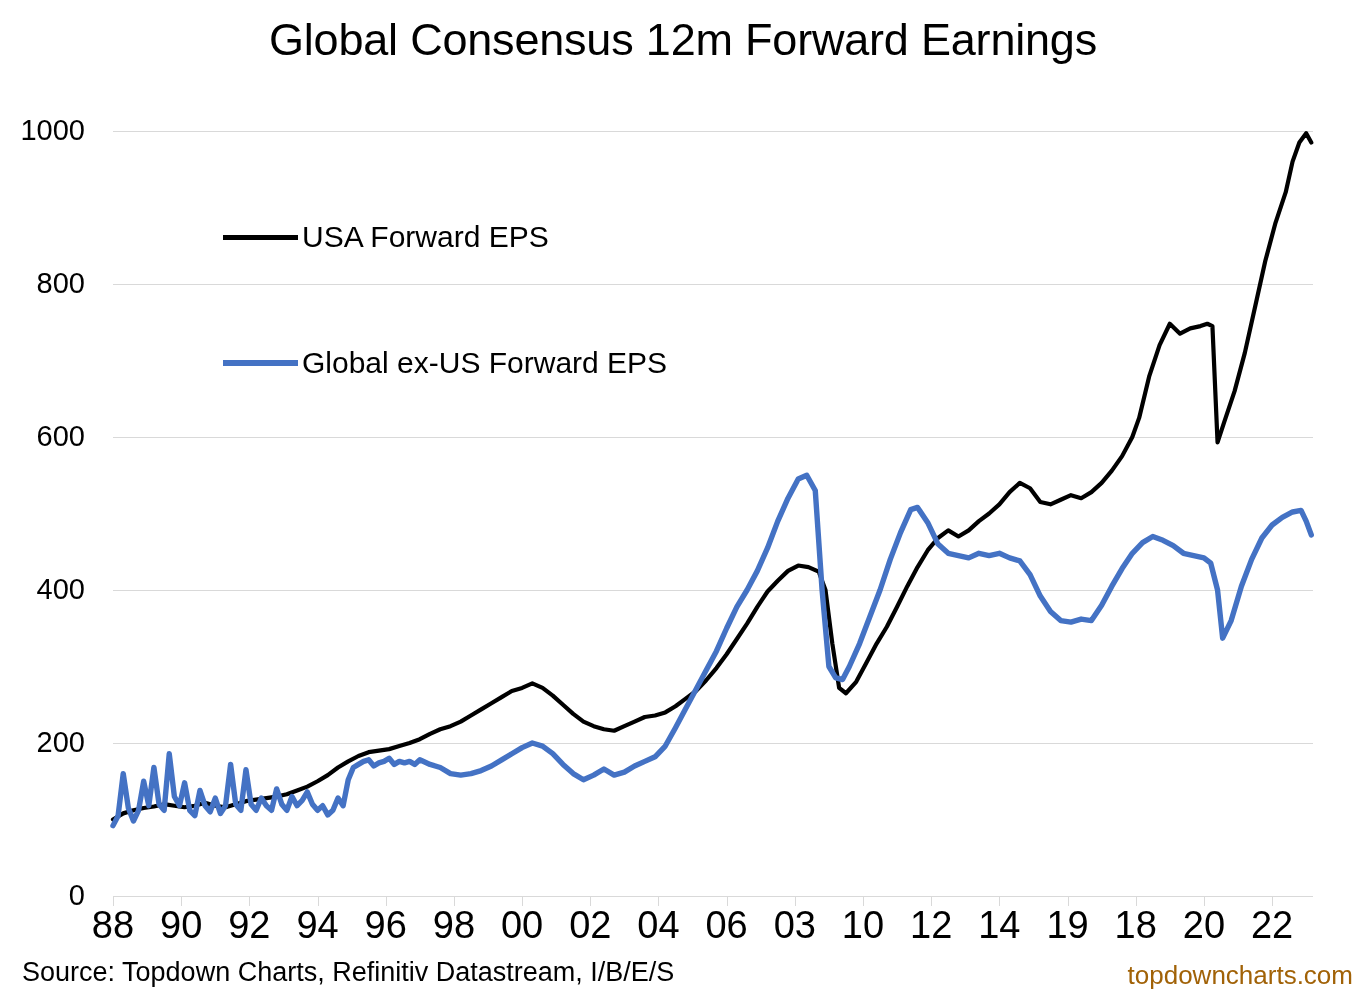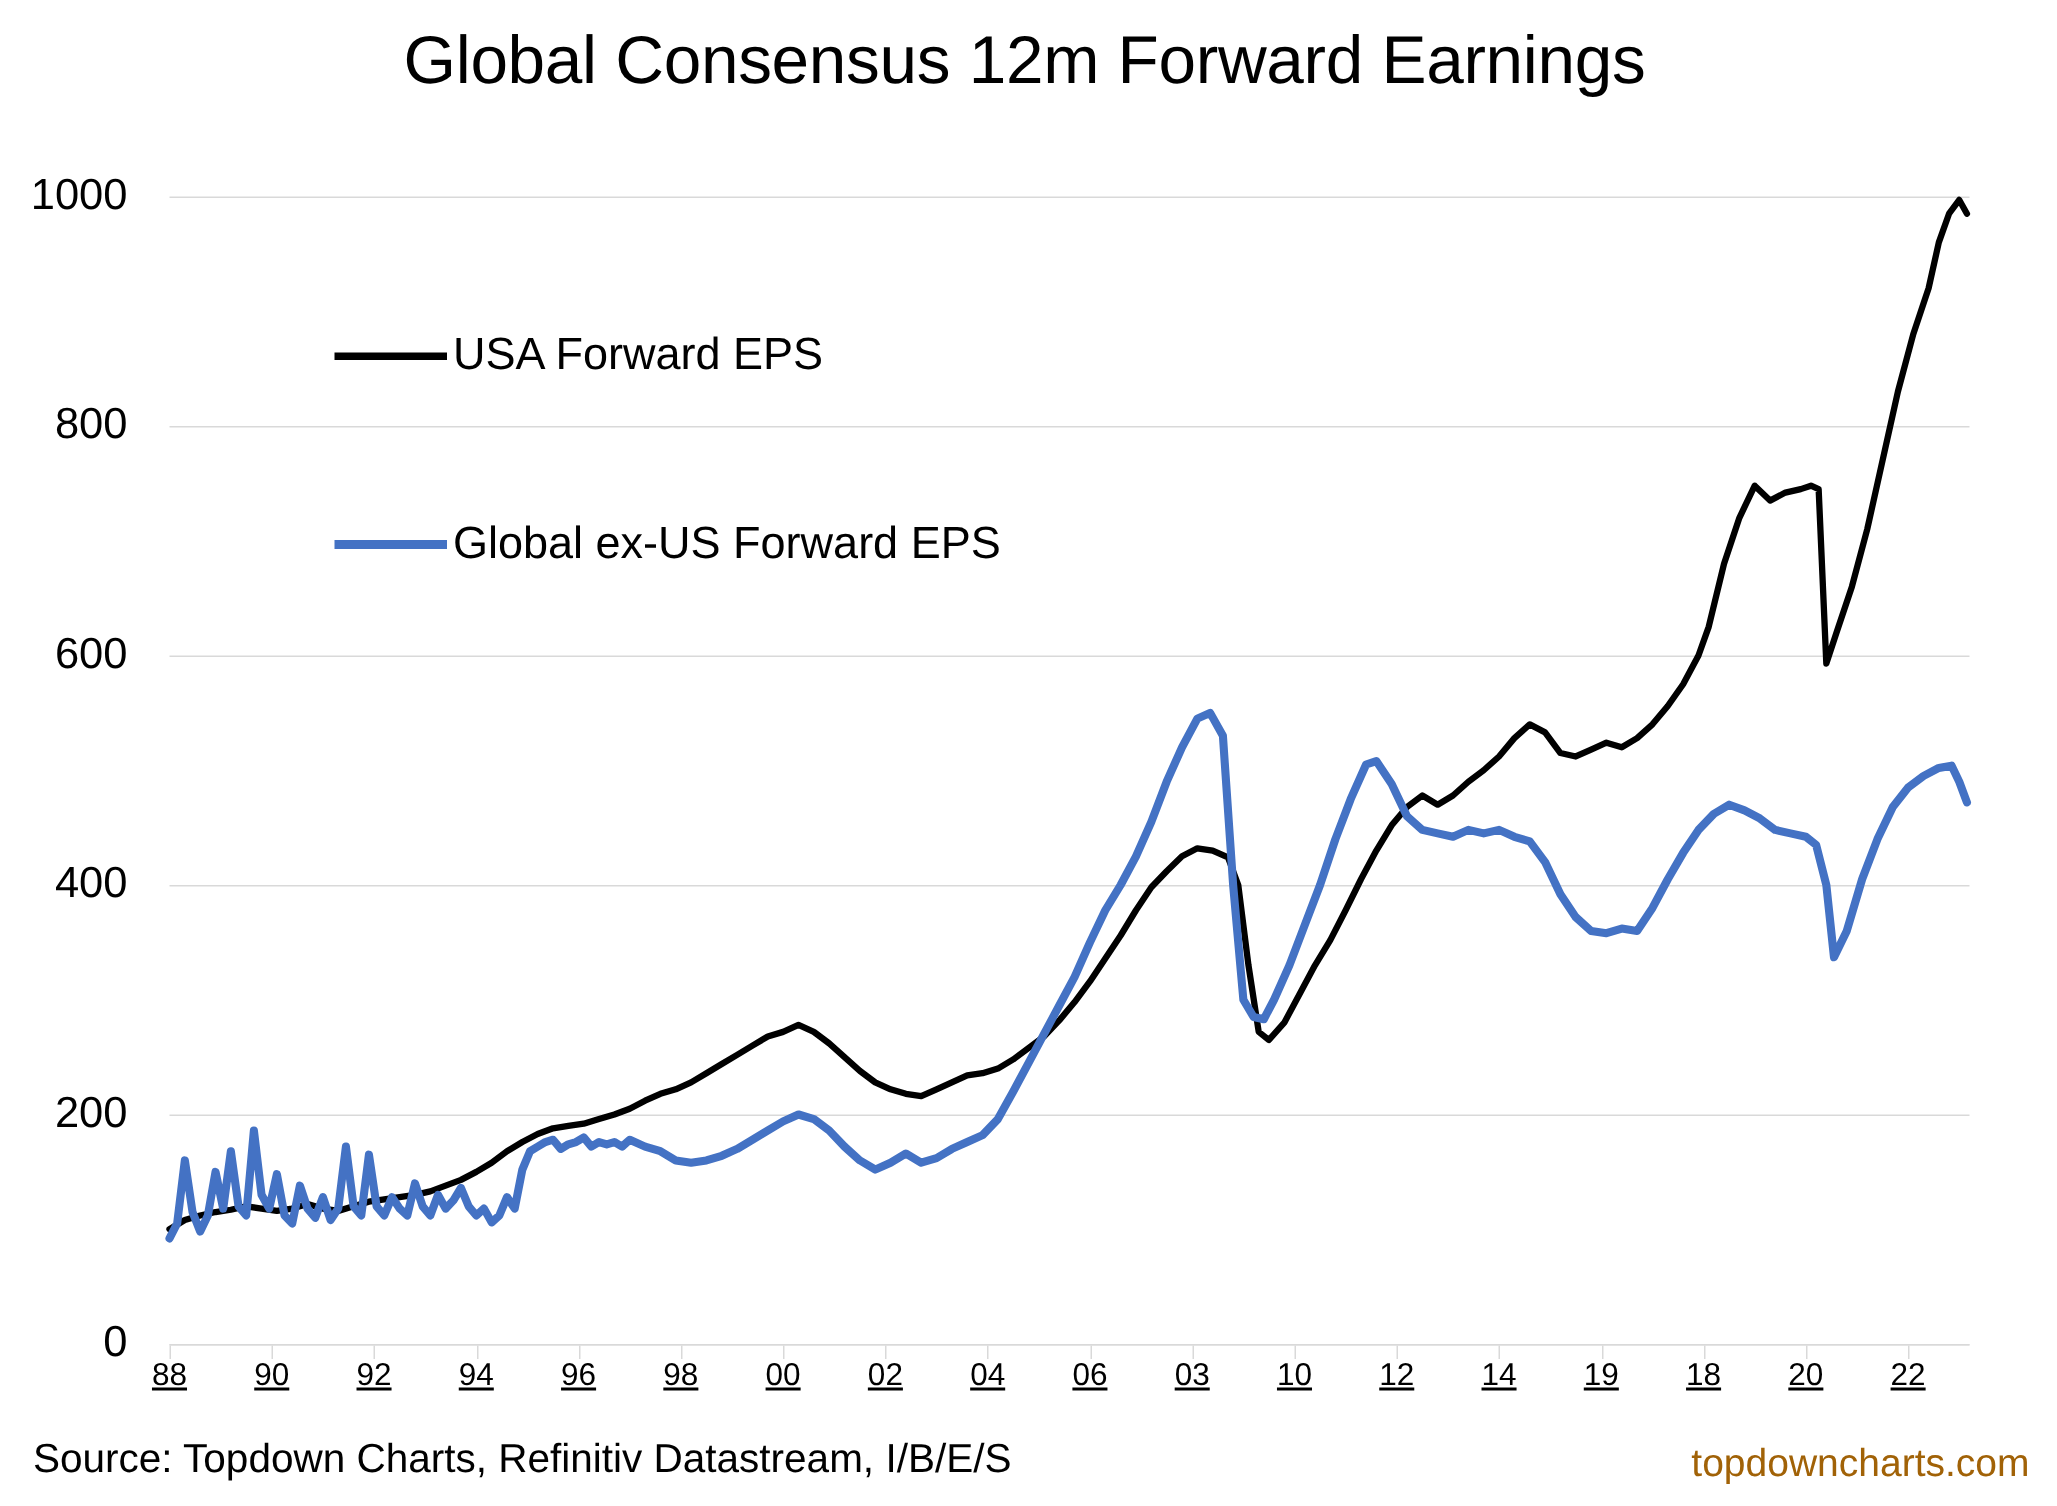--- a/index.html
+++ b/index.html
@@ -73,24 +73,23 @@
     white-space: nowrap;
     line-height: 1;
   }
 
   .xlabel {
     position: absolute;
     top: 906px;
     width: 80px;
     margin-left: -40px;
     text-align: center;
-    font-size: 21px;
+    font-size: 38px;
     color: #000;
     line-height: 1;
-    text-decoration: underline;
   }
 
   
   .legend {
     position: absolute;
     left: 0;
     top: 0;
     pointer-events: none;
   }
   .legend-item {

